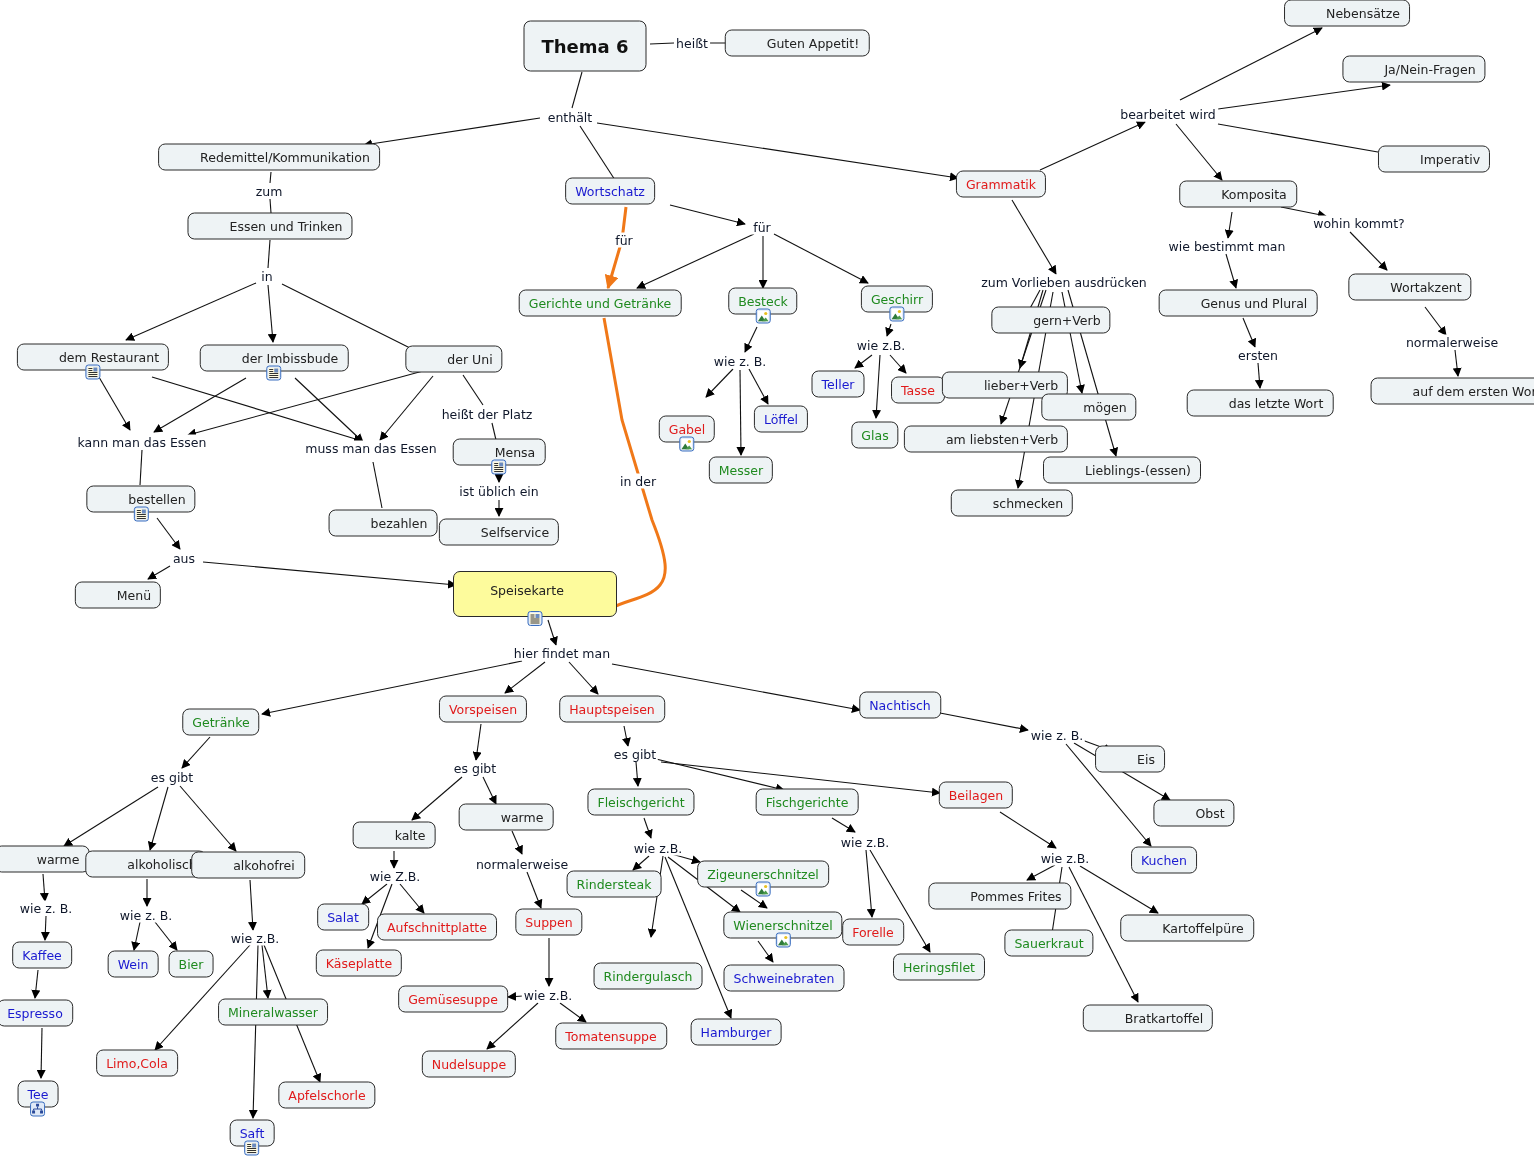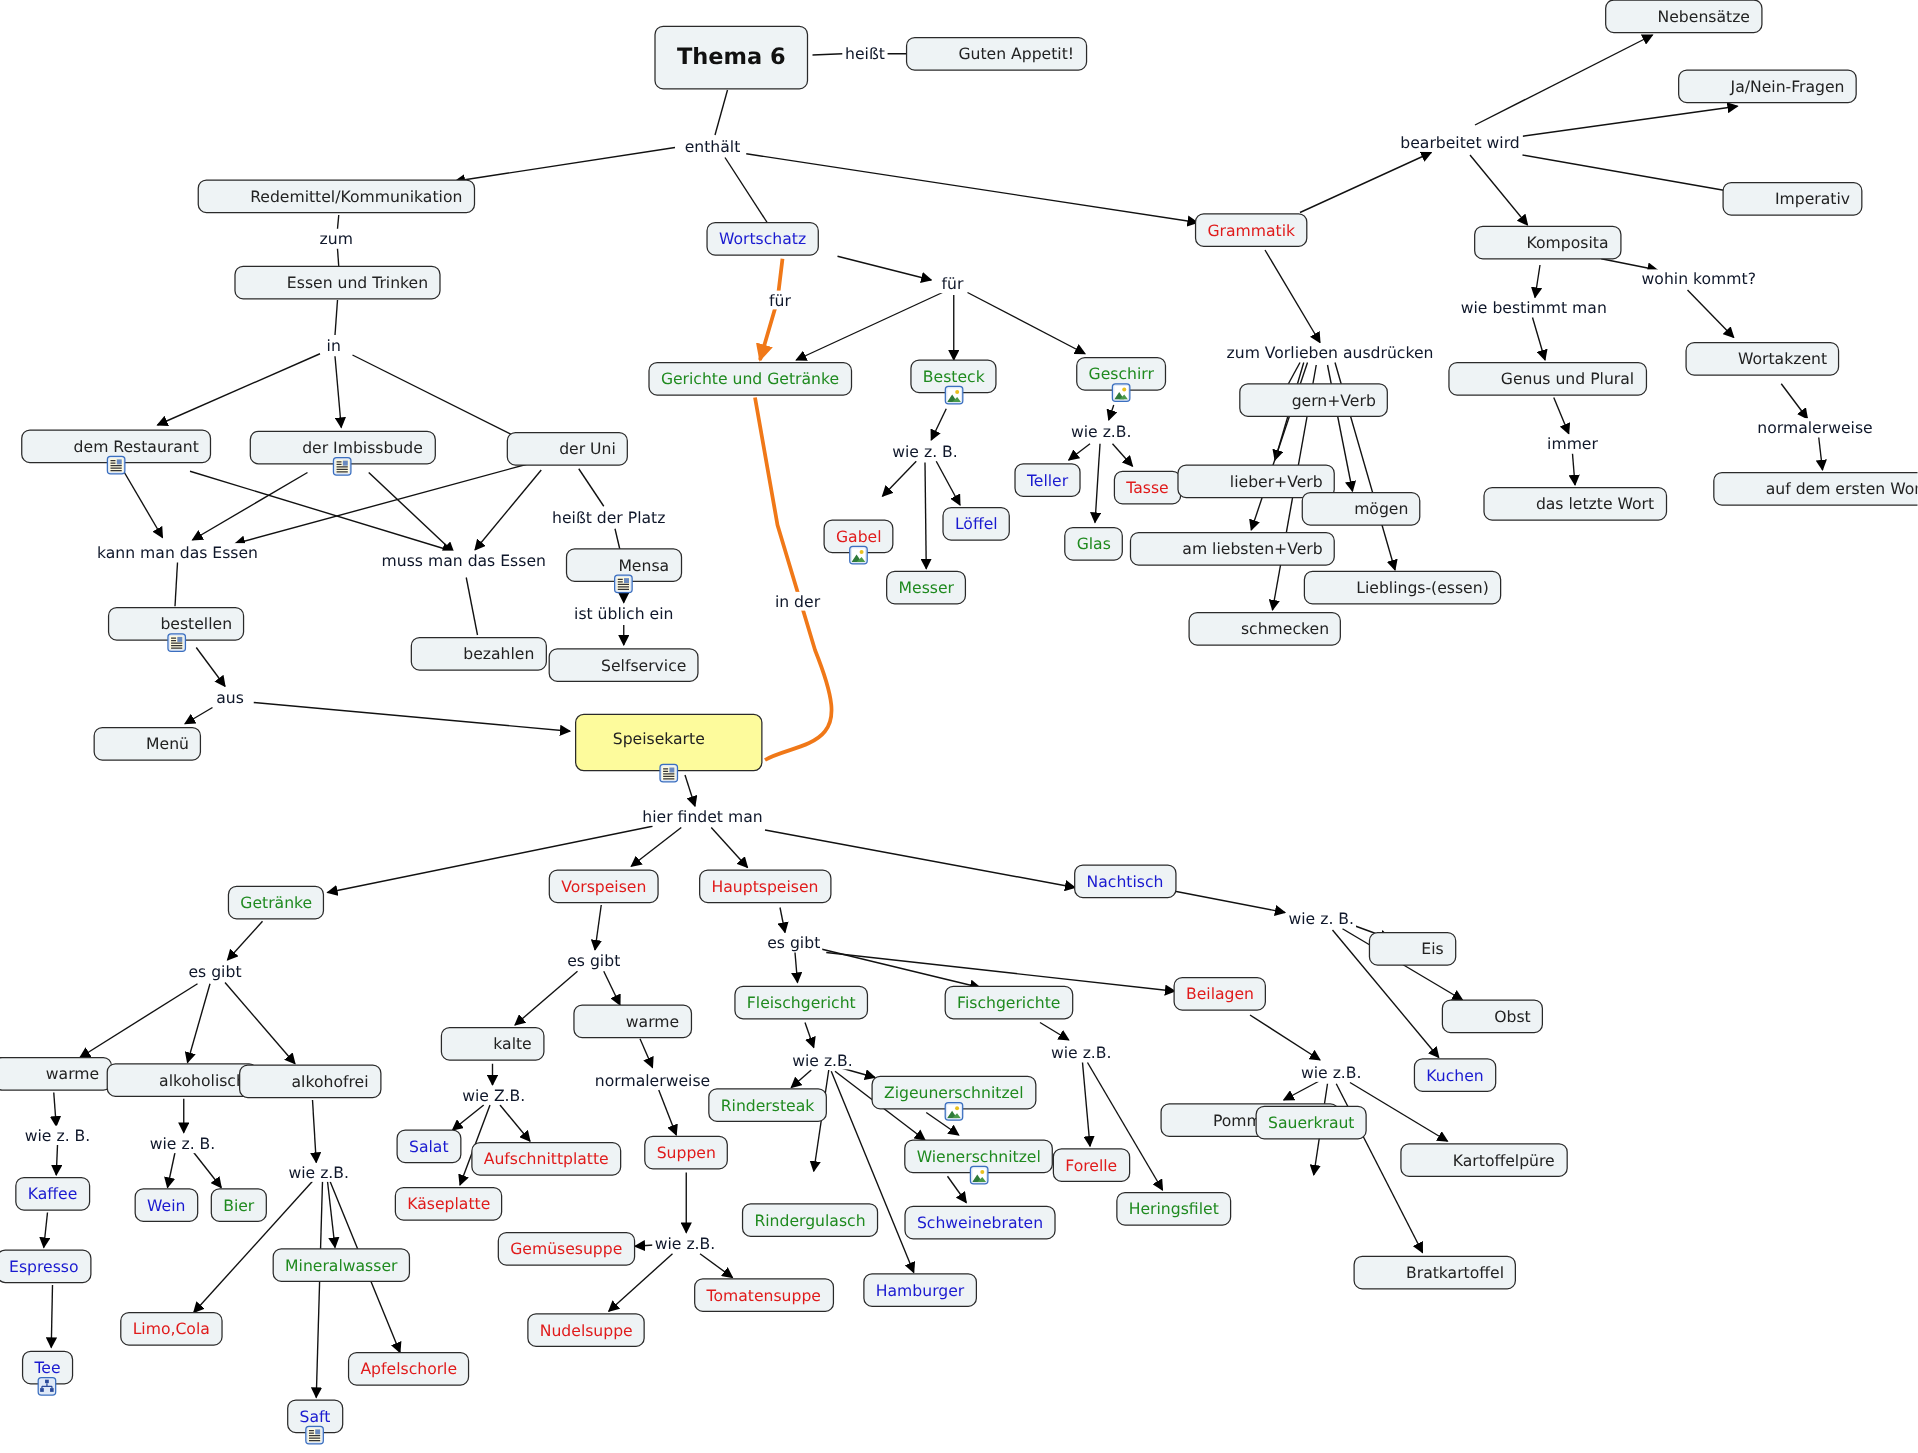--- a/index.html
+++ b/index.html
@@ -1,20 +1,20 @@
 <!DOCTYPE html>
 <html><head>
 <meta charset="utf-8">
 <style>
   html,body{margin:0;padding:0;background:#fff;}
   body{width:1534px;height:1162px;position:relative;overflow:hidden;font-family:"DejaVu Sans",sans-serif;}
   #edges{position:absolute;left:0;top:0;width:1534px;height:1162px;}
   .node{position:absolute;transform:translate(-50%,-50%);background:#eef3f5;border:1px solid #2a2a2a;border-radius:7px;padding:5px 9px;font-size:12.5px;white-space:nowrap;color:#222;box-sizing:border-box;}
   .node.main{font-size:18px;font-weight:bold;padding:14px 17px;color:#111;}
-  .node.yellow{background:#fdfb9c;width:150px;height:46px;display:flex;align-items:center;justify-content:center;padding:0 16px 8px 0;}
+  .node.yellow{background:#fdfb9c;width:164px;height:46px;display:flex;align-items:center;justify-content:center;padding:0 16px 8px 0;}
   .lbl{position:absolute;transform:translate(-50%,-50%);font-size:12.5px;white-space:nowrap;color:#0f172a;background:#fff;padding:0 2px;line-height:15px;}
   .c-black{color:#222;padding-left:41px;} .c-blue{color:#1a1ad0;} .c-red{color:#e01b1b;} .c-green{color:#1f8a1f;}
   .res{position:absolute;left:50%;bottom:-10px;transform:translateX(-50%);width:15px;height:15px;background:#dfe9f7;border:1.5px solid #3a6ebf;border-radius:3px;box-sizing:border-box;}
   .res svg{position:absolute;left:1px;top:1px;}
 </style>
 </head>
 <body>
 
 <svg id="edges" xmlns="http://www.w3.org/2000/svg">
   <defs>
@@ -298,21 +298,21 @@
           <circle cx="8" cy="3" r="1.6" fill="#e8c020"></circle>
           <path d="M0,11 L4,5 L8,11 z" fill="#2f7a3a"></path>
           <path d="M4,11 L8,7 L11,11 z" fill="#4a9a4a"></path>
         </svg>
       </span></div>
     <div class="node c-blue" style="left: 784px; top: 978px;"><span>Schweinebraten</span></div>
     <div class="node c-blue" style="left: 736px; top: 1032px;"><span>Hamburger</span></div>
     <div class="node c-red" style="left: 873px; top: 932px;"><span>Forelle</span></div>
     <div class="node c-green" style="left: 939px; top: 967px;"><span>Heringsfilet</span></div>
     <div class="node c-black" style="left: 1000px; top: 896px;"><span>Pommes Frites</span></div>
-    <div class="node c-green" style="left: 1049px; top: 898px;"><span>Sauerkraut</span></div>
+    <div class="node c-green" style="left: 1049px; top: 943px;"><span>Sauerkraut</span></div>
     <div class="node c-black" style="left: 1148px; top: 1018px;"><span>Bratkartoffel</span></div>
     <div class="node c-black" style="left: 1187px; top: 928px;"><span>Kartoffelpüre</span></div>
     <div class="node c-black" style="left: 1130px; top: 759px;"><span>Eis</span></div>
     <div class="node c-black" style="left: 1194px; top: 813px;"><span>Obst</span></div>
     <div class="node c-blue" style="left: 1164px; top: 860px;"><span>Kuchen</span></div>
     <div class="lbl" style="left: 692px; top: 43px;">heißt</div>
     <div class="lbl" style="left: 570px; top: 117px;">enthält</div>
     <div class="lbl" style="left: 269px; top: 191px;">zum</div>
     <div class="lbl" style="left: 267px; top: 276px;">in</div>
     <div class="lbl" style="left: 142px; top: 442px;">kann man das Essen</div>
@@ -322,21 +322,21 @@
     <div class="lbl" style="left: 184px; top: 558px;">aus</div>
     <div class="lbl" style="left: 624px; top: 240px;">für</div>
     <div class="lbl" style="left: 762px; top: 227px;">für</div>
     <div class="lbl" style="left: 638px; top: 481px;">in der</div>
     <div class="lbl" style="left: 740px; top: 361px;">wie z. B.</div>
     <div class="lbl" style="left: 881px; top: 345px;">wie z.B.</div>
     <div class="lbl" style="left: 1064px; top: 282px;">zum Vorlieben ausdrücken</div>
     <div class="lbl" style="left: 1168px; top: 114px;">bearbeitet wird</div>
     <div class="lbl" style="left: 1227px; top: 246px;">wie bestimmt man</div>
     <div class="lbl" style="left: 1359px; top: 223px;">wohin kommt?</div>
-    <div class="lbl" style="left: 1258px; top: 355px;">immer</div>
+    <div class="lbl" style="left: 1258px; top: 355px;">ersten</div>
     <div class="lbl" style="left: 1452px; top: 342px;">normalerweise</div>
     <div class="lbl" style="left: 562px; top: 653px;">hier findet man</div>
     <div class="lbl" style="left: 172px; top: 777px;">es gibt</div>
     <div class="lbl" style="left: 46px; top: 908px;">wie z. B.</div>
     <div class="lbl" style="left: 146px; top: 915px;">wie z. B.</div>
     <div class="lbl" style="left: 255px; top: 938px;">wie z.B.</div>
     <div class="lbl" style="left: 475px; top: 768px;">es gibt</div>
     <div class="lbl" style="left: 395px; top: 876px;">wie Z.B.</div>
     <div class="lbl" style="left: 522px; top: 864px;">normalerweise</div>
     <div class="lbl" style="left: 548px; top: 995px;">wie z.B.</div>

